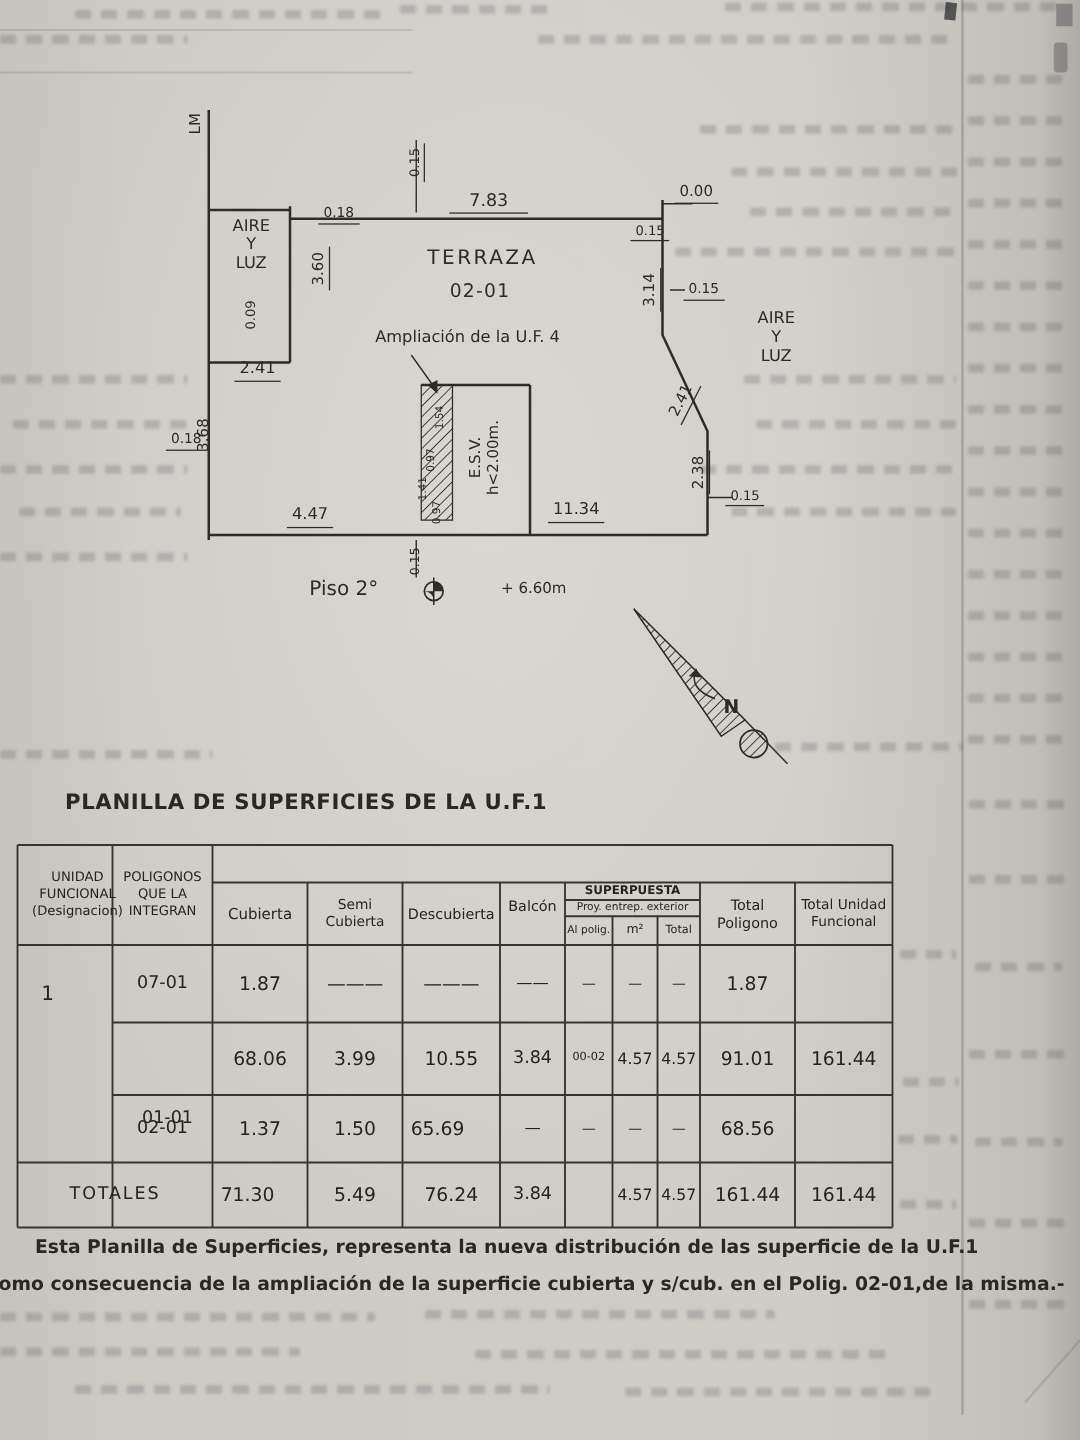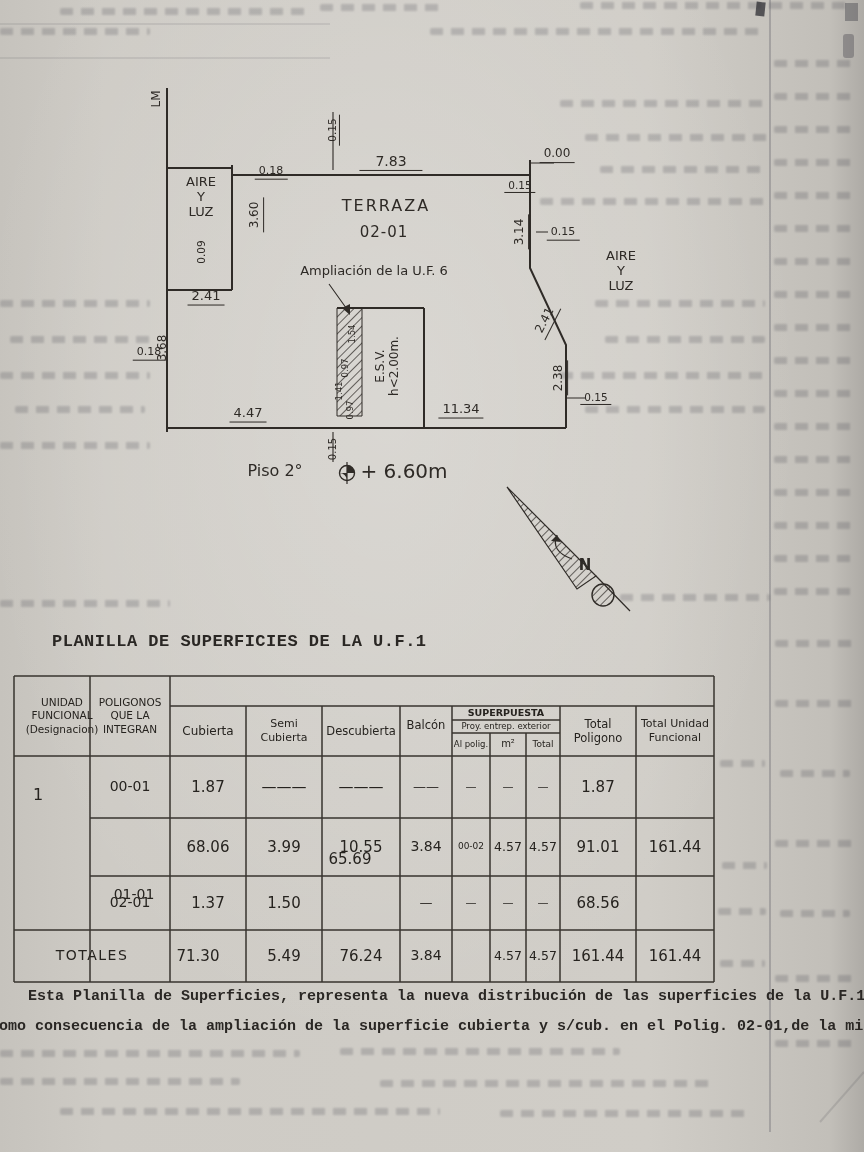--- a/index.html
+++ b/index.html
@@ -9,21 +9,21 @@
     background:
       radial-gradient(ellipse at 45% 35%, rgba(255,255,255,.22), transparent 62%),
       linear-gradient(90deg,#c6c3bd 0%,#cecbc5 12%,#d0cdc7 75%,#c2bfb9 96%,#aeaba6 100%);
     background-color:#cccac4;
   }
   .lbl{position:absolute;color:#2e2a26;white-space:nowrap;text-align:center;
        transform:translate(-50%,-50%);line-height:1.15;z-index:5;}
   .rot{transform:translate(-50%,-50%) rotate(-90deg);}
   .und{border-bottom:1.6px solid #2e2a26;padding:0 4px 1px;}
   .ml{white-space:pre-line;}
-  .abs{position:absolute;color:#2a2724;white-space:nowrap;z-index:5;font-family:Liberation Mono, monospace;}
+  .abs{position:absolute;color:#2a2724;white-space:nowrap;z-index:5;}
   .cell{position:absolute;display:flex;align-items:center;justify-content:center;
         text-align:center;color:#26231f;z-index:5;line-height:1.25;}
   .ghost{position:absolute;height:7px;z-index:1;border-radius:2px;
          background-image:repeating-linear-gradient(90deg,rgba(62,62,72,.5) 0 13px,transparent 13px 21px);
          filter:blur(1.1px);opacity:.42;}
   svg.overlay{position:absolute;left:0;top:0;z-index:3;pointer-events:none;}
 </style>
 </head>
 <body>
 
@@ -140,21 +140,21 @@
   <div class="lbl und" style="left:271px;top:172px;font-size:11px">0.18</div>
   <div class="lbl rot und" style="left:333px;top:130px;font-size:10.5px">0.15</div>
   <div class="lbl und" style="left:391px;top:162px;font-size:14px;padding:0 16px 1px">7.83</div>
   <div class="lbl und" style="left:557px;top:155px;font-size:12px">0.00</div>
   <div class="lbl und" style="left:520px;top:186px;font-size:10.5px">0.15</div>
   <div class="lbl" style="left:386px;top:206px;font-size:16px;letter-spacing:2px">TERRAZA</div>
   <div class="lbl" style="left:384px;top:233px;font-size:15px;letter-spacing:1px">02-01</div>
   <div class="lbl rot und" style="left:256px;top:215px;font-size:12px">3.60</div>
   <div class="lbl rot" style="left:201px;top:252px;font-size:10.5px">0.09</div>
   <div class="lbl und" style="left:206px;top:297px;font-size:13px">2.41</div>
-  <div class="lbl" style="left:374px;top:271px;font-size:13px">Ampliación de la U.F. 6</div>
+  <div class="lbl" style="left:374px;top:271px;font-size:13px">Ampliación de la U.F. 4</div>
   <div class="lbl rot und" style="left:521px;top:232px;font-size:12px">3.14</div>
   <div class="lbl und" style="left:563px;top:233px;font-size:11px">0.15</div>
   <div class="lbl ml" style="left:621px;top:271px;font-size:13px">AIRE
 Y
 LUZ</div>
   <div class="lbl und" style="left:546px;top:321px;font-size:12px;transform:translate(-50%,-50%) rotate(-63deg)">2.41</div>
   <div class="lbl und" style="left:149px;top:353px;font-size:11px">0.18</div>
   <div class="lbl rot" style="left:163px;top:348px;font-size:12px">3.68</div>
   <div class="lbl rot" style="left:388px;top:366px;font-size:12px">
     <div>E.S.V.</div>
@@ -163,21 +163,21 @@
   <div class="lbl rot" style="left:353px;top:334px;font-size:8.5px">1.54</div>
   <div class="lbl rot" style="left:346px;top:368px;font-size:8.5px">0.97</div>
   <div class="lbl rot" style="left:340px;top:391px;font-size:8.5px">1.41</div>
   <div class="lbl rot" style="left:351px;top:410px;font-size:8.5px">0.97</div>
   <div class="lbl rot und" style="left:560px;top:378px;font-size:12px">2.38</div>
   <div class="lbl und" style="left:596px;top:398px;font-size:10.5px">0.15</div>
   <div class="lbl und" style="left:248px;top:414px;font-size:13px">4.47</div>
   <div class="lbl und" style="left:461px;top:410px;font-size:13px">11.34</div>
   <div class="lbl rot" style="left:333px;top:449px;font-size:10px">0.15</div>
   <div class="lbl" style="left:275px;top:471px;font-size:16px">Piso 2°</div>
-  <div class="lbl" style="left:404px;top:471px;font-size:20px">+ 6.60m</div>
+  <div class="lbl" style="left:427px;top:471px;font-size:12px">+ 6.60m</div>
   <div class="lbl" style="left:585px;top:566px;font-size:15px;font-weight:700">N</div>
 
   <div class="abs" style="left:52px;top:632px;font-size:17px;font-weight:700;letter-spacing:.5px">PLANILLA DE SUPERFICIES DE LA U.F.1</div>
 
   <div class="cell ml" style="left:14px;top:678px;width:96px;height:76px;font-size:10.5px">UNIDAD
 FUNCIONAL
 (Designacion)</div>
   <div class="cell ml" style="left:90px;top:678px;width:80px;height:76px;font-size:10.5px">POLIGONOS
 QUE LA
 INTEGRAN</div>
@@ -190,21 +190,21 @@
   <div class="cell" style="left:452px;top:733px;width:38px;height:23px;font-size:8.5px">Al polig.</div>
   <div class="cell" style="left:490px;top:733px;width:36px;height:23px;font-size:10px">m²</div>
   <div class="cell" style="left:526px;top:733px;width:34px;height:23px;font-size:9px">Total</div>
   <div class="cell ml" style="left:560px;top:706px;width:76px;height:50px;font-size:11.5px">Total
 Poligono</div>
   <div class="cell ml" style="left:636px;top:706px;width:78px;height:50px;font-size:11px">Total Unidad
 Funcional</div>
 
   <div class="cell" style="left:16px;top:775px;width:44px;height:40px;font-size:16px">1</div>
 
-  <div class="cell" style="left:90px;top:756px;width:80px;height:62px;font-size:14px">00-01</div>
+  <div class="cell" style="left:90px;top:756px;width:80px;height:62px;font-size:14px">07-01</div>
   <div class="cell" style="left:170px;top:756px;width:76px;height:62px;font-size:15px">1.87</div>
   <div class="cell" style="left:246px;top:756px;width:76px;height:62px;font-size:15px">———</div>
   <div class="cell" style="left:322px;top:756px;width:78px;height:62px;font-size:15px">———</div>
   <div class="cell" style="left:400px;top:756px;width:52px;height:62px;font-size:13px">——</div>
   <div class="cell" style="left:452px;top:756px;width:38px;height:62px;font-size:11px">—</div>
   <div class="cell" style="left:490px;top:756px;width:36px;height:62px;font-size:11px">—</div>
   <div class="cell" style="left:526px;top:756px;width:34px;height:62px;font-size:11px">—</div>
   <div class="cell" style="left:560px;top:756px;width:76px;height:62px;font-size:15px">1.87</div>
   <div class="cell" style="left:636px;top:756px;width:78px;height:62px;font-size:15px"></div>
 
@@ -215,35 +215,35 @@
   <div class="cell" style="left:400px;top:818px;width:52px;height:58px;font-size:14px">3.84</div>
   <div class="cell" style="left:452px;top:818px;width:38px;height:58px;font-size:9px">00-02</div>
   <div class="cell" style="left:490px;top:818px;width:36px;height:58px;font-size:12.5px">4.57</div>
   <div class="cell" style="left:526px;top:818px;width:34px;height:58px;font-size:12.5px">4.57</div>
   <div class="cell" style="left:560px;top:818px;width:76px;height:58px;font-size:15px">91.01</div>
   <div class="cell" style="left:636px;top:818px;width:78px;height:58px;font-size:15px">161.44</div>
 
   <div class="cell" style="left:90px;top:876px;width:80px;height:54px;font-size:14px">02-01</div>
   <div class="cell" style="left:170px;top:876px;width:76px;height:54px;font-size:15px">1.37</div>
   <div class="cell" style="left:246px;top:876px;width:76px;height:54px;font-size:15px">1.50</div>
-  <div class="cell" style="left:322px;top:832px;width:56px;height:54px;font-size:15px">65.69</div>
+  <div class="cell" style="left:322px;top:876px;width:56px;height:54px;font-size:15px">65.69</div>
   <div class="cell" style="left:400px;top:876px;width:52px;height:54px;font-size:13px">—</div>
   <div class="cell" style="left:452px;top:876px;width:38px;height:54px;font-size:11px">—</div>
   <div class="cell" style="left:490px;top:876px;width:36px;height:54px;font-size:11px">—</div>
   <div class="cell" style="left:526px;top:876px;width:34px;height:54px;font-size:11px">—</div>
   <div class="cell" style="left:560px;top:876px;width:76px;height:54px;font-size:15px">68.56</div>
   <div class="cell" style="left:636px;top:876px;width:78px;height:54px;font-size:15px"></div>
 
   <div class="cell" style="left:14px;top:930px;width:156px;height:52px;font-size:14px;letter-spacing:1.5px">TOTALES</div>
   <div class="cell" style="left:160px;top:930px;width:76px;height:52px;font-size:15px">71.30</div>
   <div class="cell" style="left:246px;top:930px;width:76px;height:52px;font-size:15px">5.49</div>
   <div class="cell" style="left:322px;top:930px;width:78px;height:52px;font-size:15px">76.24</div>
   <div class="cell" style="left:400px;top:930px;width:52px;height:52px;font-size:14px">3.84</div>
   <div class="cell" style="left:452px;top:930px;width:38px;height:52px;font-size:11px"></div>
   <div class="cell" style="left:490px;top:930px;width:36px;height:52px;font-size:12.5px">4.57</div>
   <div class="cell" style="left:526px;top:930px;width:34px;height:52px;font-size:12.5px">4.57</div>
   <div class="cell" style="left:560px;top:930px;width:76px;height:52px;font-size:15px">161.44</div>
   <div class="cell" style="left:636px;top:930px;width:78px;height:52px;font-size:15px">161.44</div>
 
-  <div class="abs" style="left:28px;top:988px;font-size:15px;font-weight:600">Esta Planilla de Superficies, representa la nueva distribución de las superficies de la U.F.1</div>
+  <div class="abs" style="left:28px;top:988px;font-size:15px;font-weight:600">Esta Planilla de Superficies, representa la nueva distribución de las superficie de la U.F.1</div>
   <div class="abs" style="left:-10px;top:1018px;font-size:15px;font-weight:600">como consecuencia de la ampliación de la superficie cubierta y s/cub. en el Polig. 02-01,de la misma.-</div>
 
 </div>
 
 </body></html>

